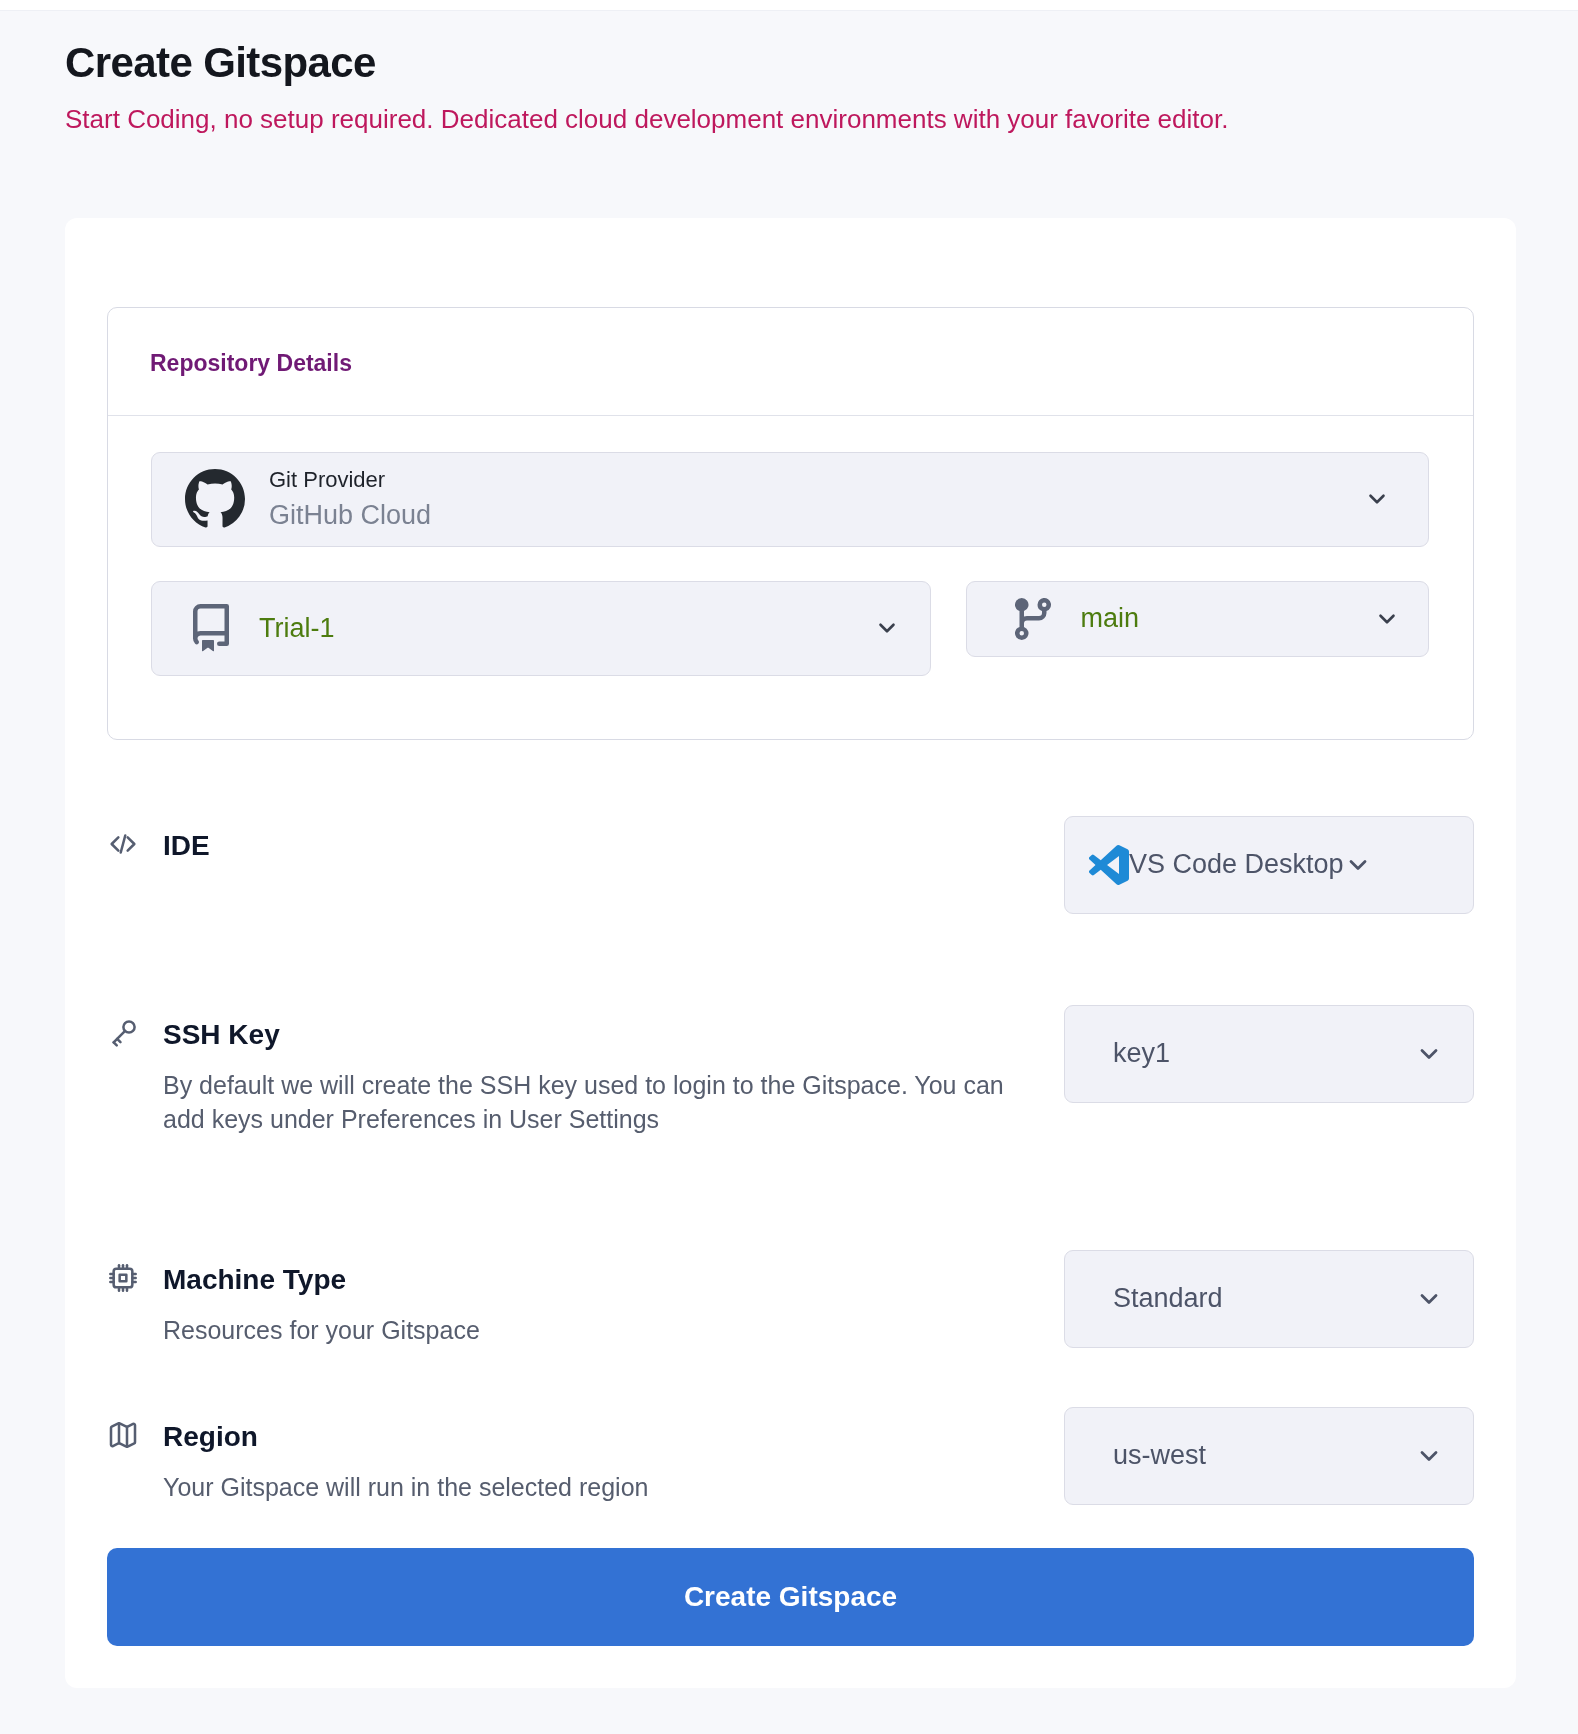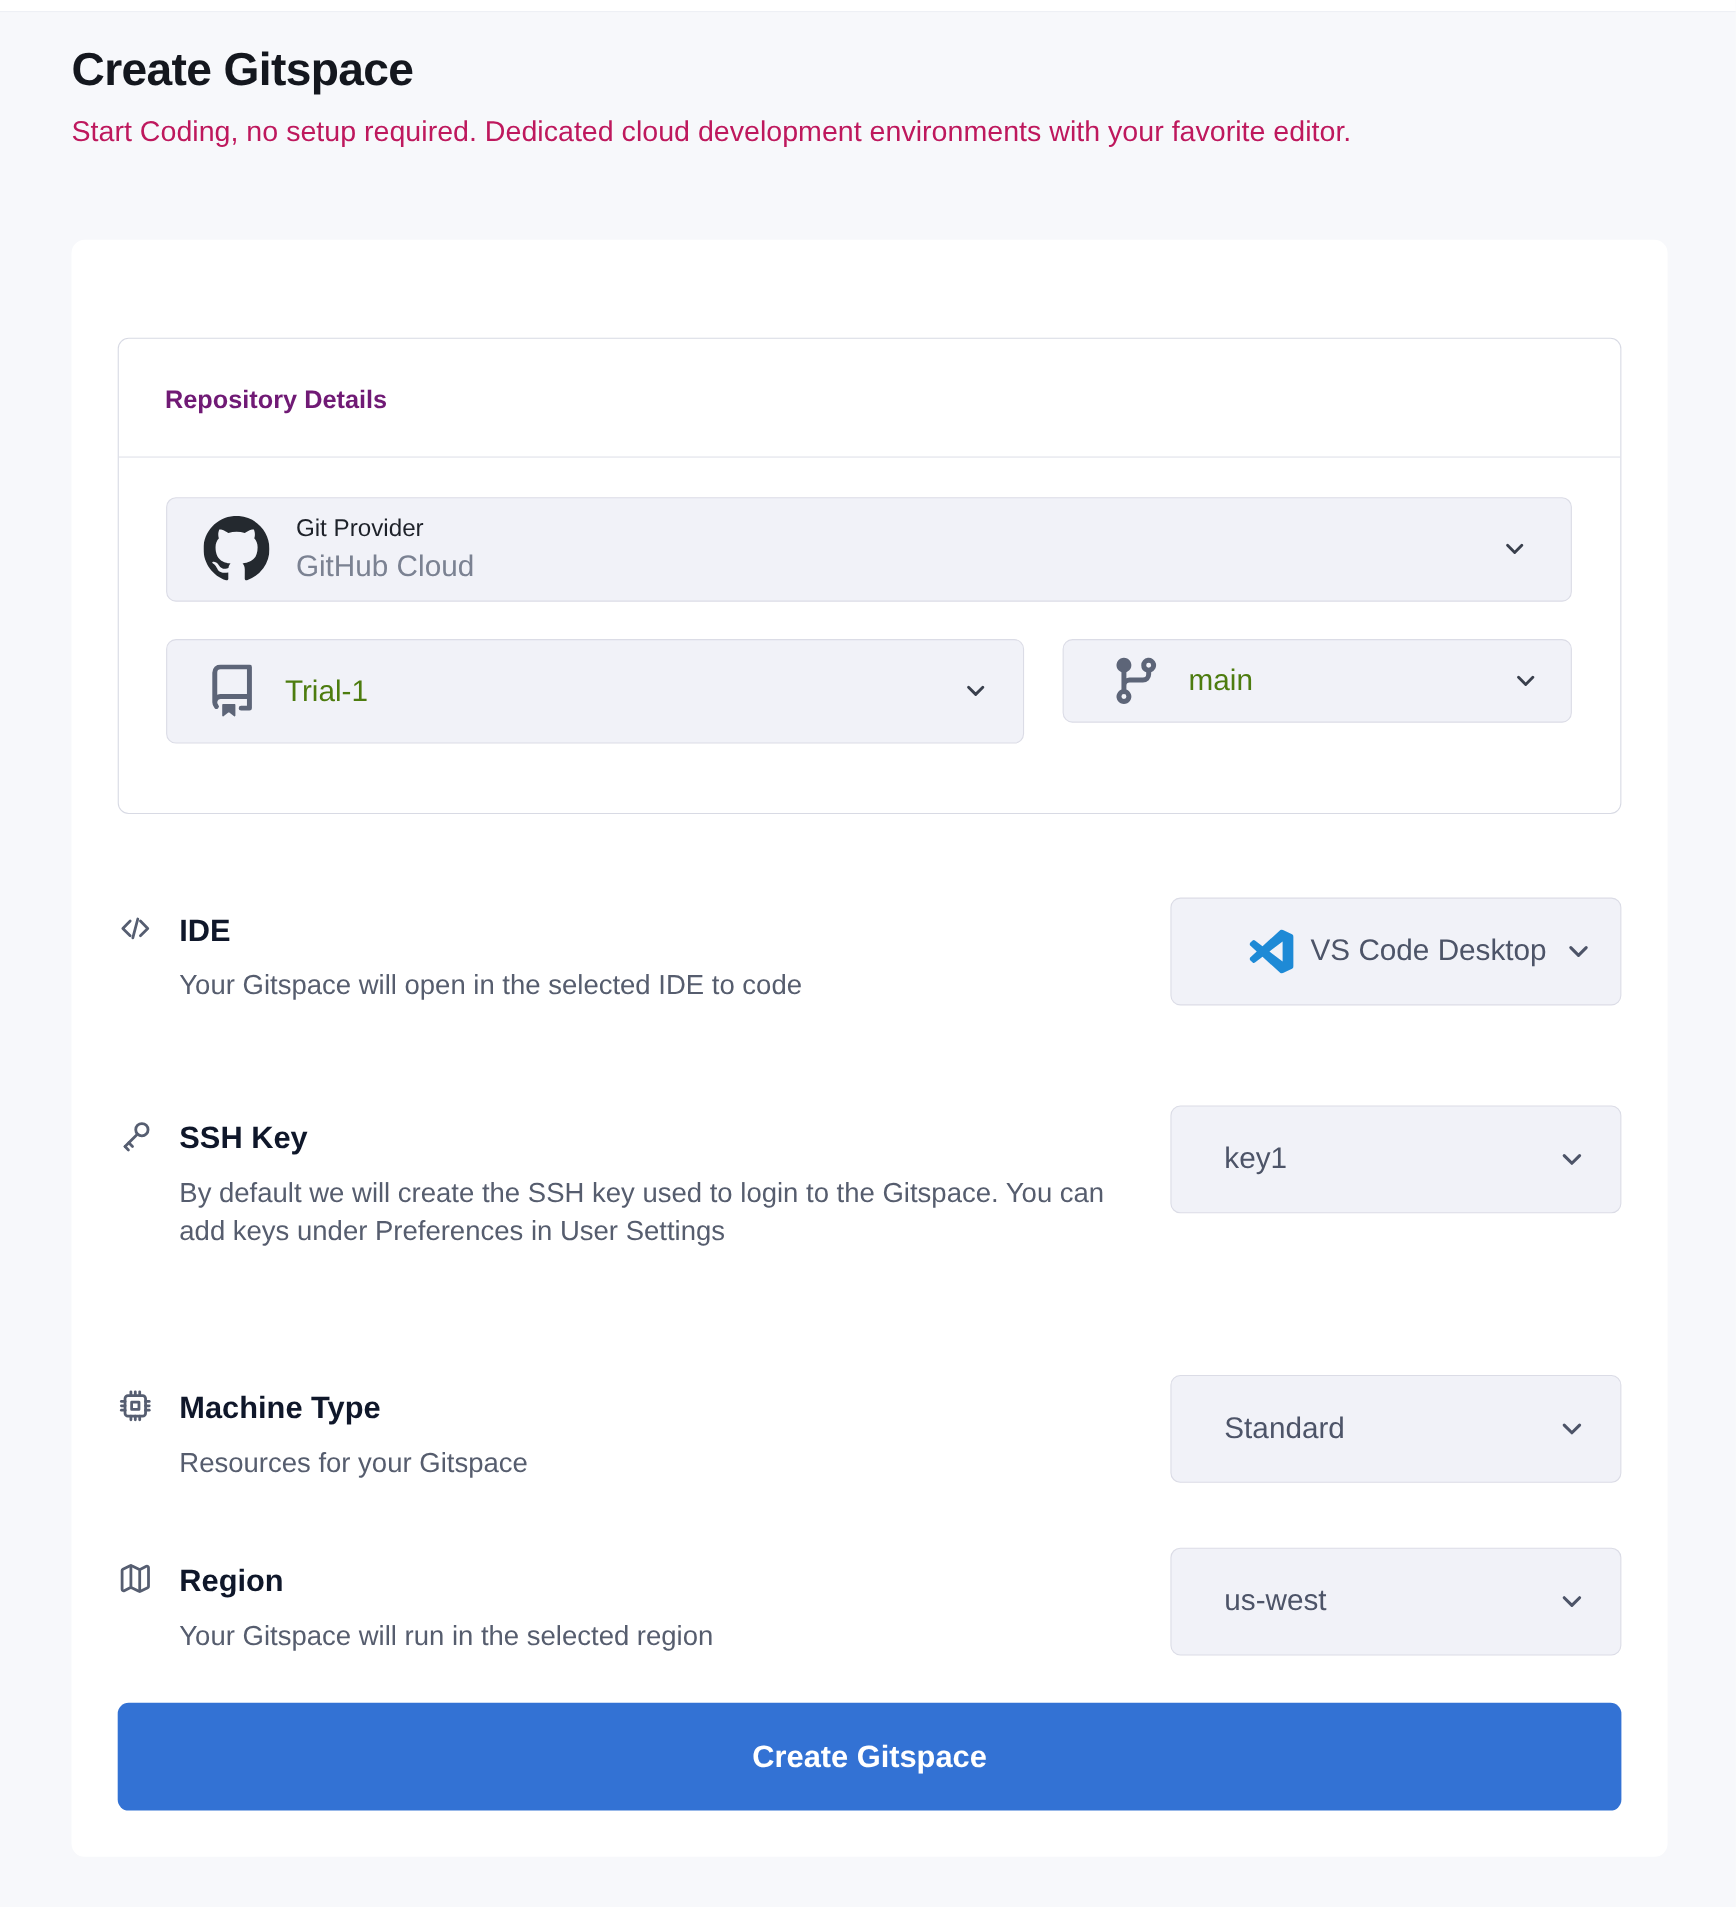--- a/index.html
+++ b/index.html
@@ -79,21 +79,21 @@
   .opt-icon svg { width:100%; height:100%; }
   .opt-label { font-size:28px; font-weight:700; color:#0f172a; }
   .opt-desc  { font-size:25px; color:#565d6e; margin-top:17px; line-height:1.36; max-width:880px; }
 
   .opt-dd {
     width:410px; height:98px; flex:none;
     padding:0 30px 0 48px;
     font-size:27px; color:#4d5468;
   }
   .opt-dd .chev { width:28px; height:28px; color:#4d5468; }
-  .opt-dd.centered { justify-content:flex-end; padding:0 24px; gap:15px; }
+  .opt-dd.centered { justify-content:flex-start; padding:0 24px; }
   .opt-dd.centered .chev { margin-left:0; }
 
   .row-ide     { margin-top:76px; }
   .row-ssh     { margin-top:91px; }
   .row-region  { margin-top:59px; }
   .row-machine { margin-top:114px; }
 
   .submit-btn {
     display:block;
     margin-top:43px;
@@ -179,21 +179,20 @@
       <div class="opt-left">
         <span class="opt-icon">
           <svg viewBox="0 0 24 24" fill="none" stroke="currentColor" stroke-width="1.9" stroke-linecap="round" stroke-linejoin="round">
               <path d="M8.5 7 3.5 12l5 5"></path>
               <path d="m15.5 7 5 5-5 5"></path>
               <path d="M13.7 5.6 10.3 18.4"></path>
             </svg>
         </span>
         <div>
           <div class="opt-label">IDE</div>
-          <div class="opt-desc">Your Gitspace will open in the selected IDE to code</div>
         </div>
       </div>
       <div class="opt-dd field centered">
         <span style="width:40px;height:40px;flex:none;">
           <svg viewBox="0 0 24 24" width="40" height="40" fill="#1e8ad6">
               <path d="M23.15 2.587 18.21.21a1.494 1.494 0 0 0-1.705.29l-9.46 8.63-4.12-3.128a.999.999 0 0 0-1.276.057L.327 7.261A1 1 0 0 0 .326 8.74L3.899 12 .326 15.26a1 1 0 0 0 .001 1.479L1.65 17.94a.999.999 0 0 0 1.276.057l4.12-3.128 9.46 8.63a1.492 1.492 0 0 0 1.704.29l4.942-2.377A1.5 1.5 0 0 0 24 20.06V3.939a1.5 1.5 0 0 0-.85-1.352zm-5.146 14.861L10.826 12l7.178-5.448v10.896z"></path>
             </svg>
         </span>
         <span>VS Code Desktop</span>
         <span class="chev">

